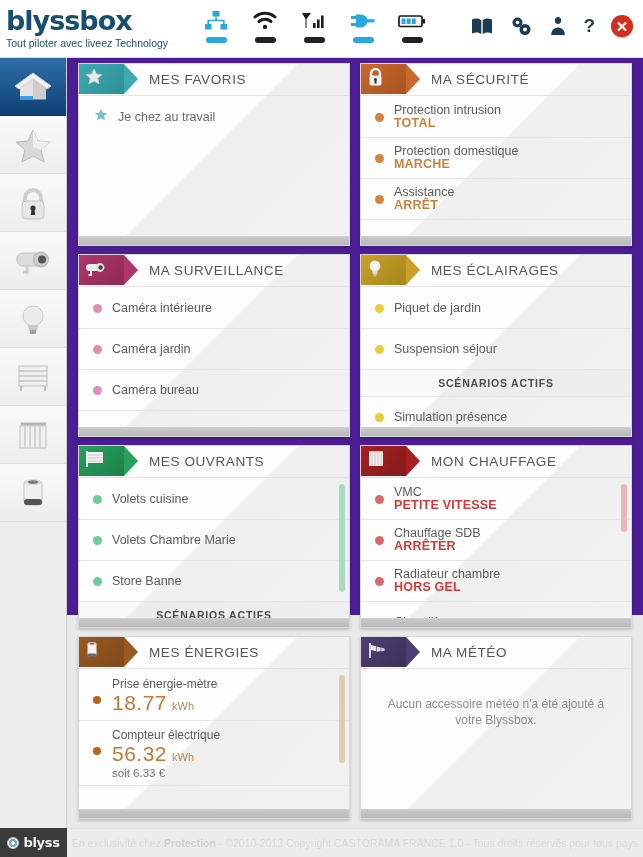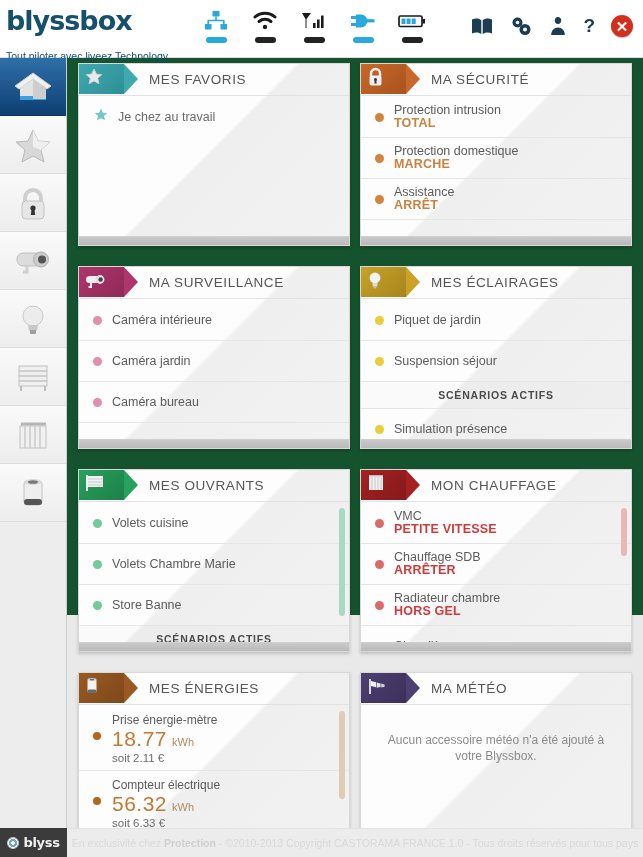--- a/index.html
+++ b/index.html
@@ -2,36 +2,36 @@
 <html><head>
 <meta charset="utf-8">
 <style>
   * { box-sizing: border-box; margin:0; padding:0; }
   html,body { width:643px; height:857px; overflow:hidden; }
   body{
     font-family:"Liberation Sans", sans-serif;
     background:#e9e9e9;
     -webkit-font-smoothing:antialiased;
   }
-  #app{ position:relative; width:643px; height:615px; background:#14532d; }
+  #app{ position:relative; width:643px; height:615px; background:#4c1d95; }
 
   
   .header{
     position:absolute; left:0; top:0; width:643px; height:58px;
     background:#ffffff;
     border-bottom:1px solid #dcdcdc;
   }
   .brand{ position:absolute; left:6px; top:6px; }
   .brand-name{
     font-family:"DejaVu Sans", sans-serif;
     font-size:27px; font-weight:bold; color:#17506b; letter-spacing:-1px;
     line-height:30px;
   }
   .brand-tag{
-    font-size:10.5px; color:#17506b; line-height:12px; margin-top:14px;
+    font-size:10.5px; color:#17506b; line-height:12px; margin-top:1px;
     font-family:"Liberation Sans", sans-serif;
   }
   .status-icons{
     position:absolute; left:200px; top:8px; display:flex; gap:17px;
   }
   .status-item{ width:32px; display:flex; flex-direction:column; align-items:center; }
   .status-glyph{ height:26px; display:flex; align-items:center; justify-content:center; }
   .status-bar{ width:21px; height:6px; border-radius:3px; margin-top:3px; background:#222; }
   .status-bar.on{ background:#29a8e0; }
 
@@ -72,21 +72,21 @@
     background:radial-gradient(circle at 50% 50%, #fff 0 2px, #6fa7c7 2px 4px, #fff 4px 5px, #7fb3d0 5px 100%);
     border:1px solid #cfcfcf;
   }
   .blyss-word{ color:#f1f1f1; font-size:13px; font-family:"DejaVu Sans", sans-serif; font-weight:bold; letter-spacing:-.3px;}
 
   
   .content{
     position:absolute; left:68px; top:58px; width:575px; height:770px;
     padding:5px 5px 0 10px;
   }
-  .grid{ display:flex; flex-wrap:wrap; gap:20px 10px; }
+  .grid{ display:flex; flex-wrap:wrap; gap:8px 10px; }
   .panel{
     position:relative;
     width:272px; height:183px;
     background:linear-gradient(135deg,#fdfdfd 0%,#fdfdfd 48%,#efefef 49%,#f2f2f2 100%);
     border:1px solid #d8d8d8;
     box-shadow:0 2px 3px rgba(0,0,0,.18);
     overflow:hidden;
   }
   .panel::after{
     content:""; position:absolute; left:0; right:0; bottom:0; height:8px;
@@ -528,21 +528,20 @@
             <div class="p-title">MES ÉNERGIES</div>
           </div>
           <div class="p-body">
             <div class="e-row">
               <div class="e-title">Prise énergie-mètre</div>
               <div class="e-valline">
                 <span class="e-dot"></span>
                 <span class="e-val">18.77</span>
                 <span class="e-unit">kWh</span>
               </div>
-              <div class="e-sub">soit 2.11 €</div>
             </div>
             <div class="e-row">
               <div class="e-title">Compteur électrique</div>
               <div class="e-valline">
                 <span class="e-dot"></span>
                 <span class="e-val">56.32</span>
                 <span class="e-unit">kWh</span>
               </div>
               <div class="e-sub">soit 6.33 €</div>
             </div>

